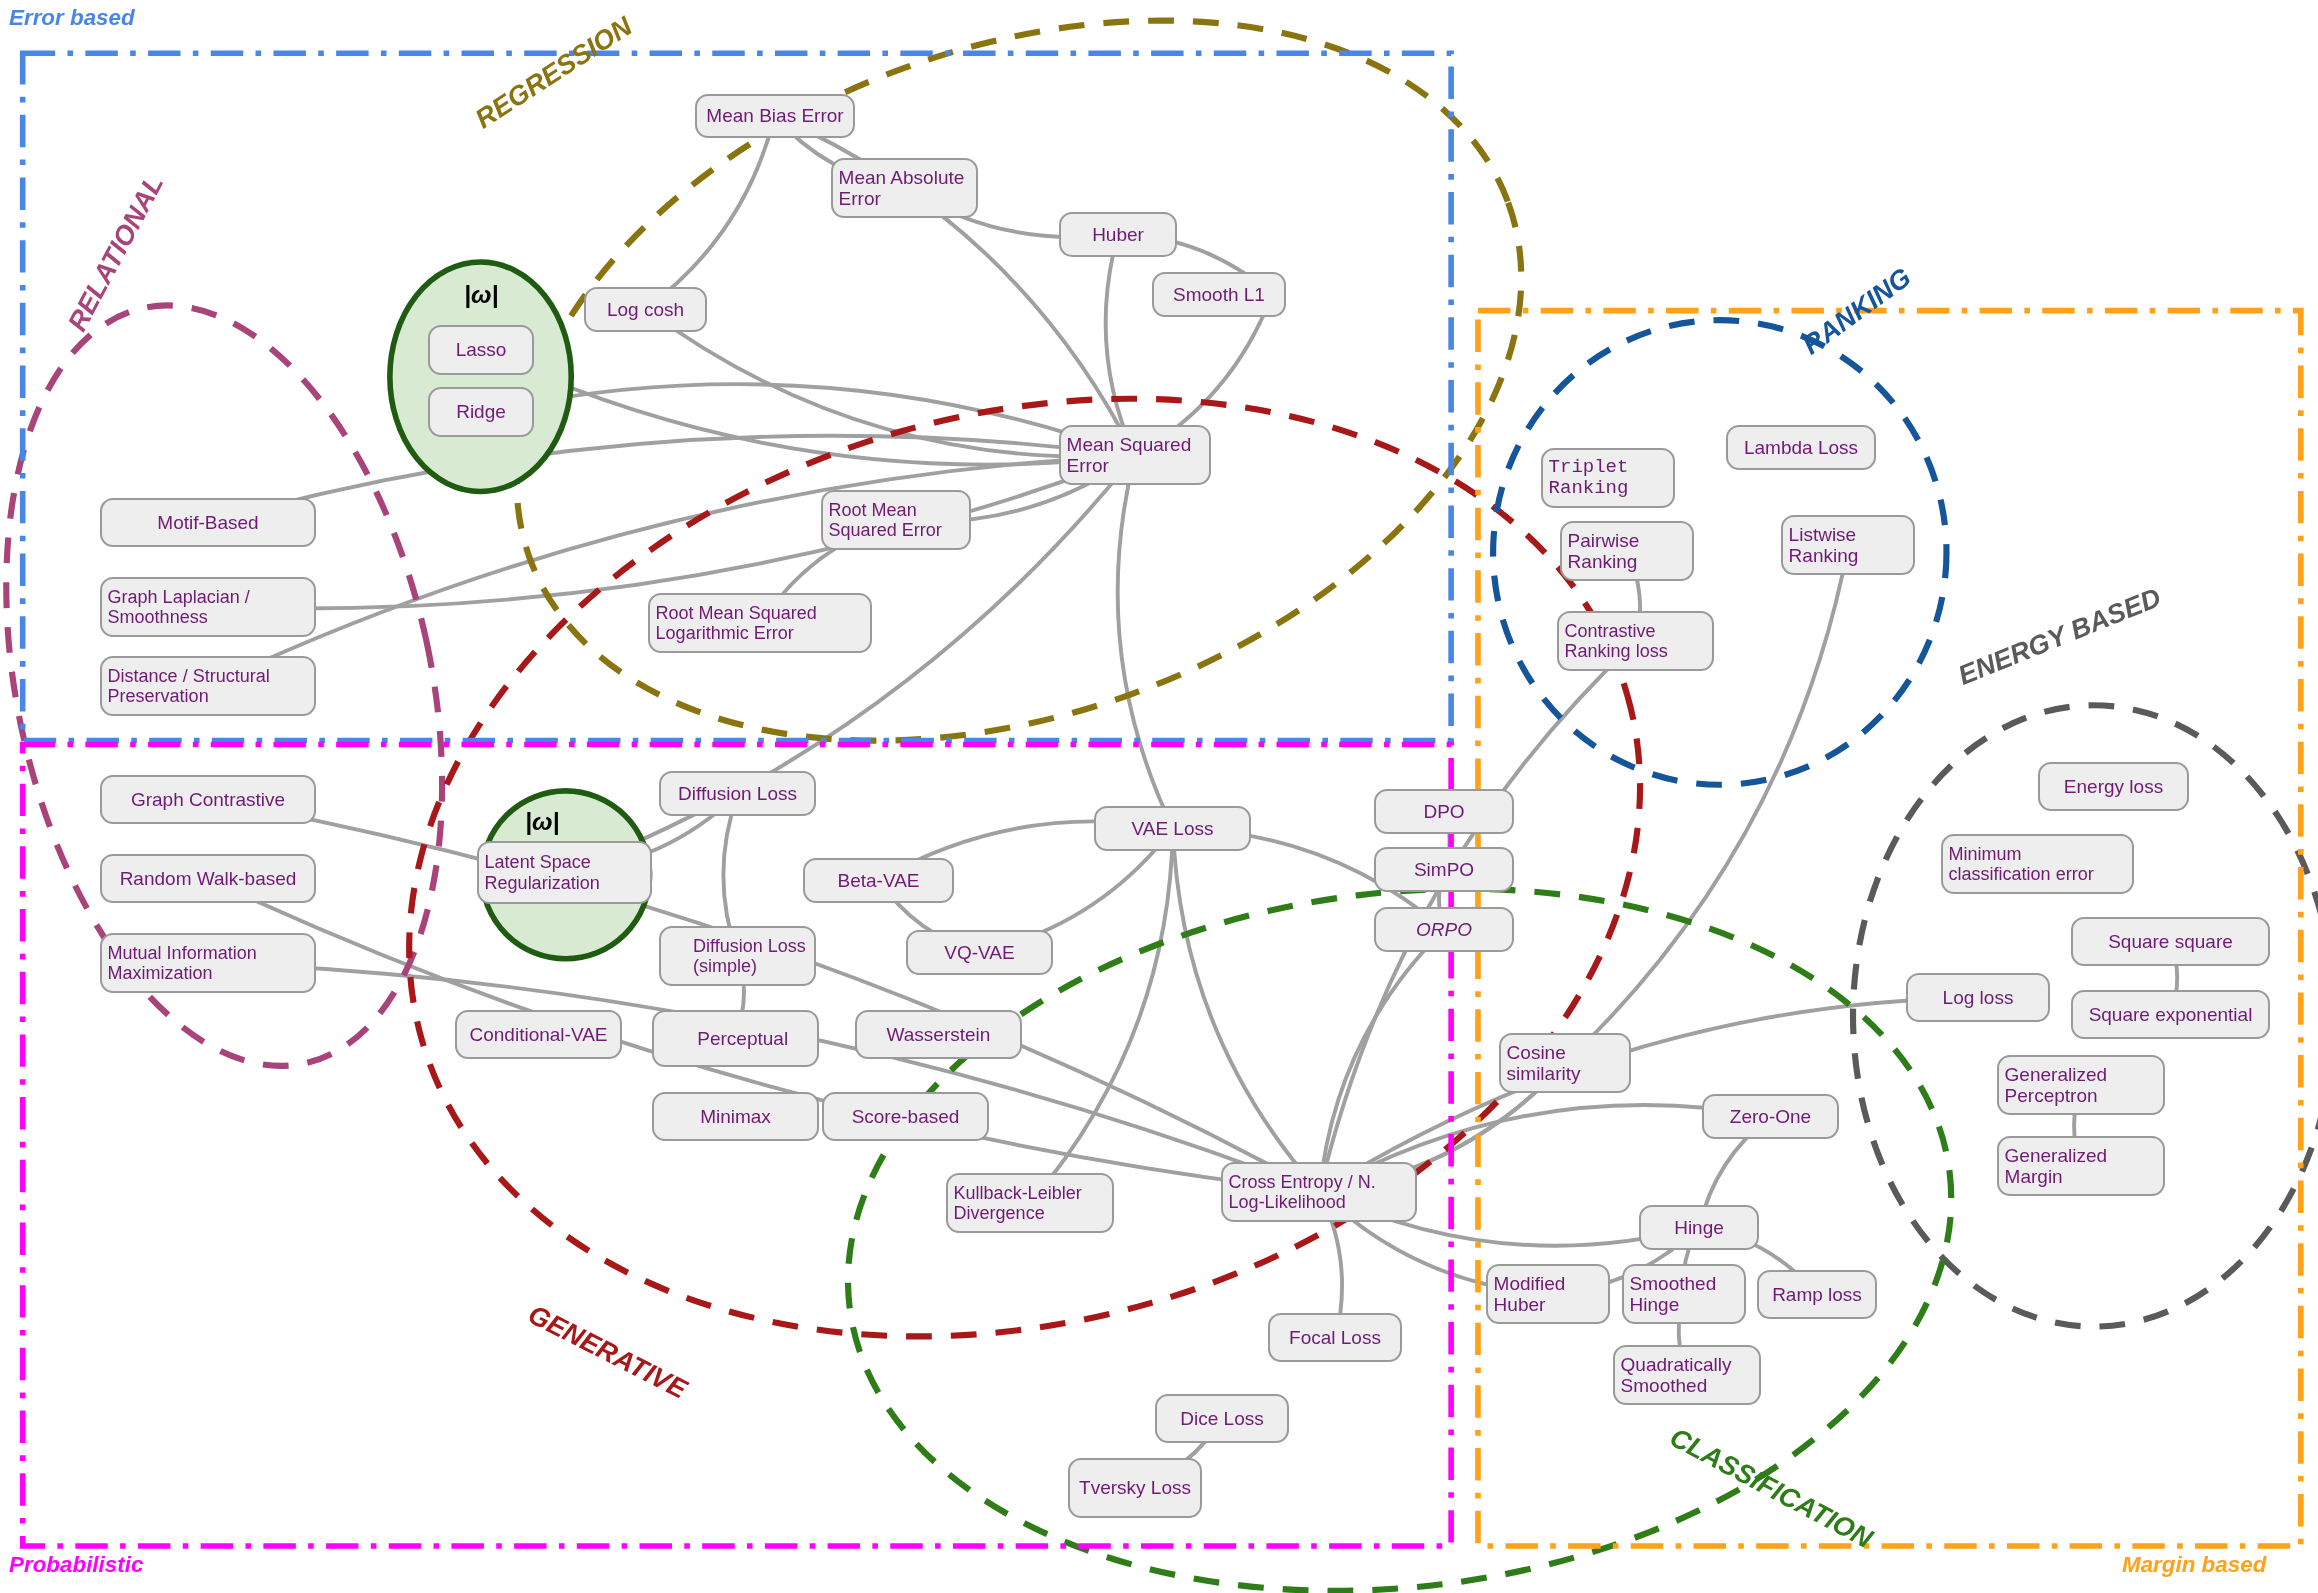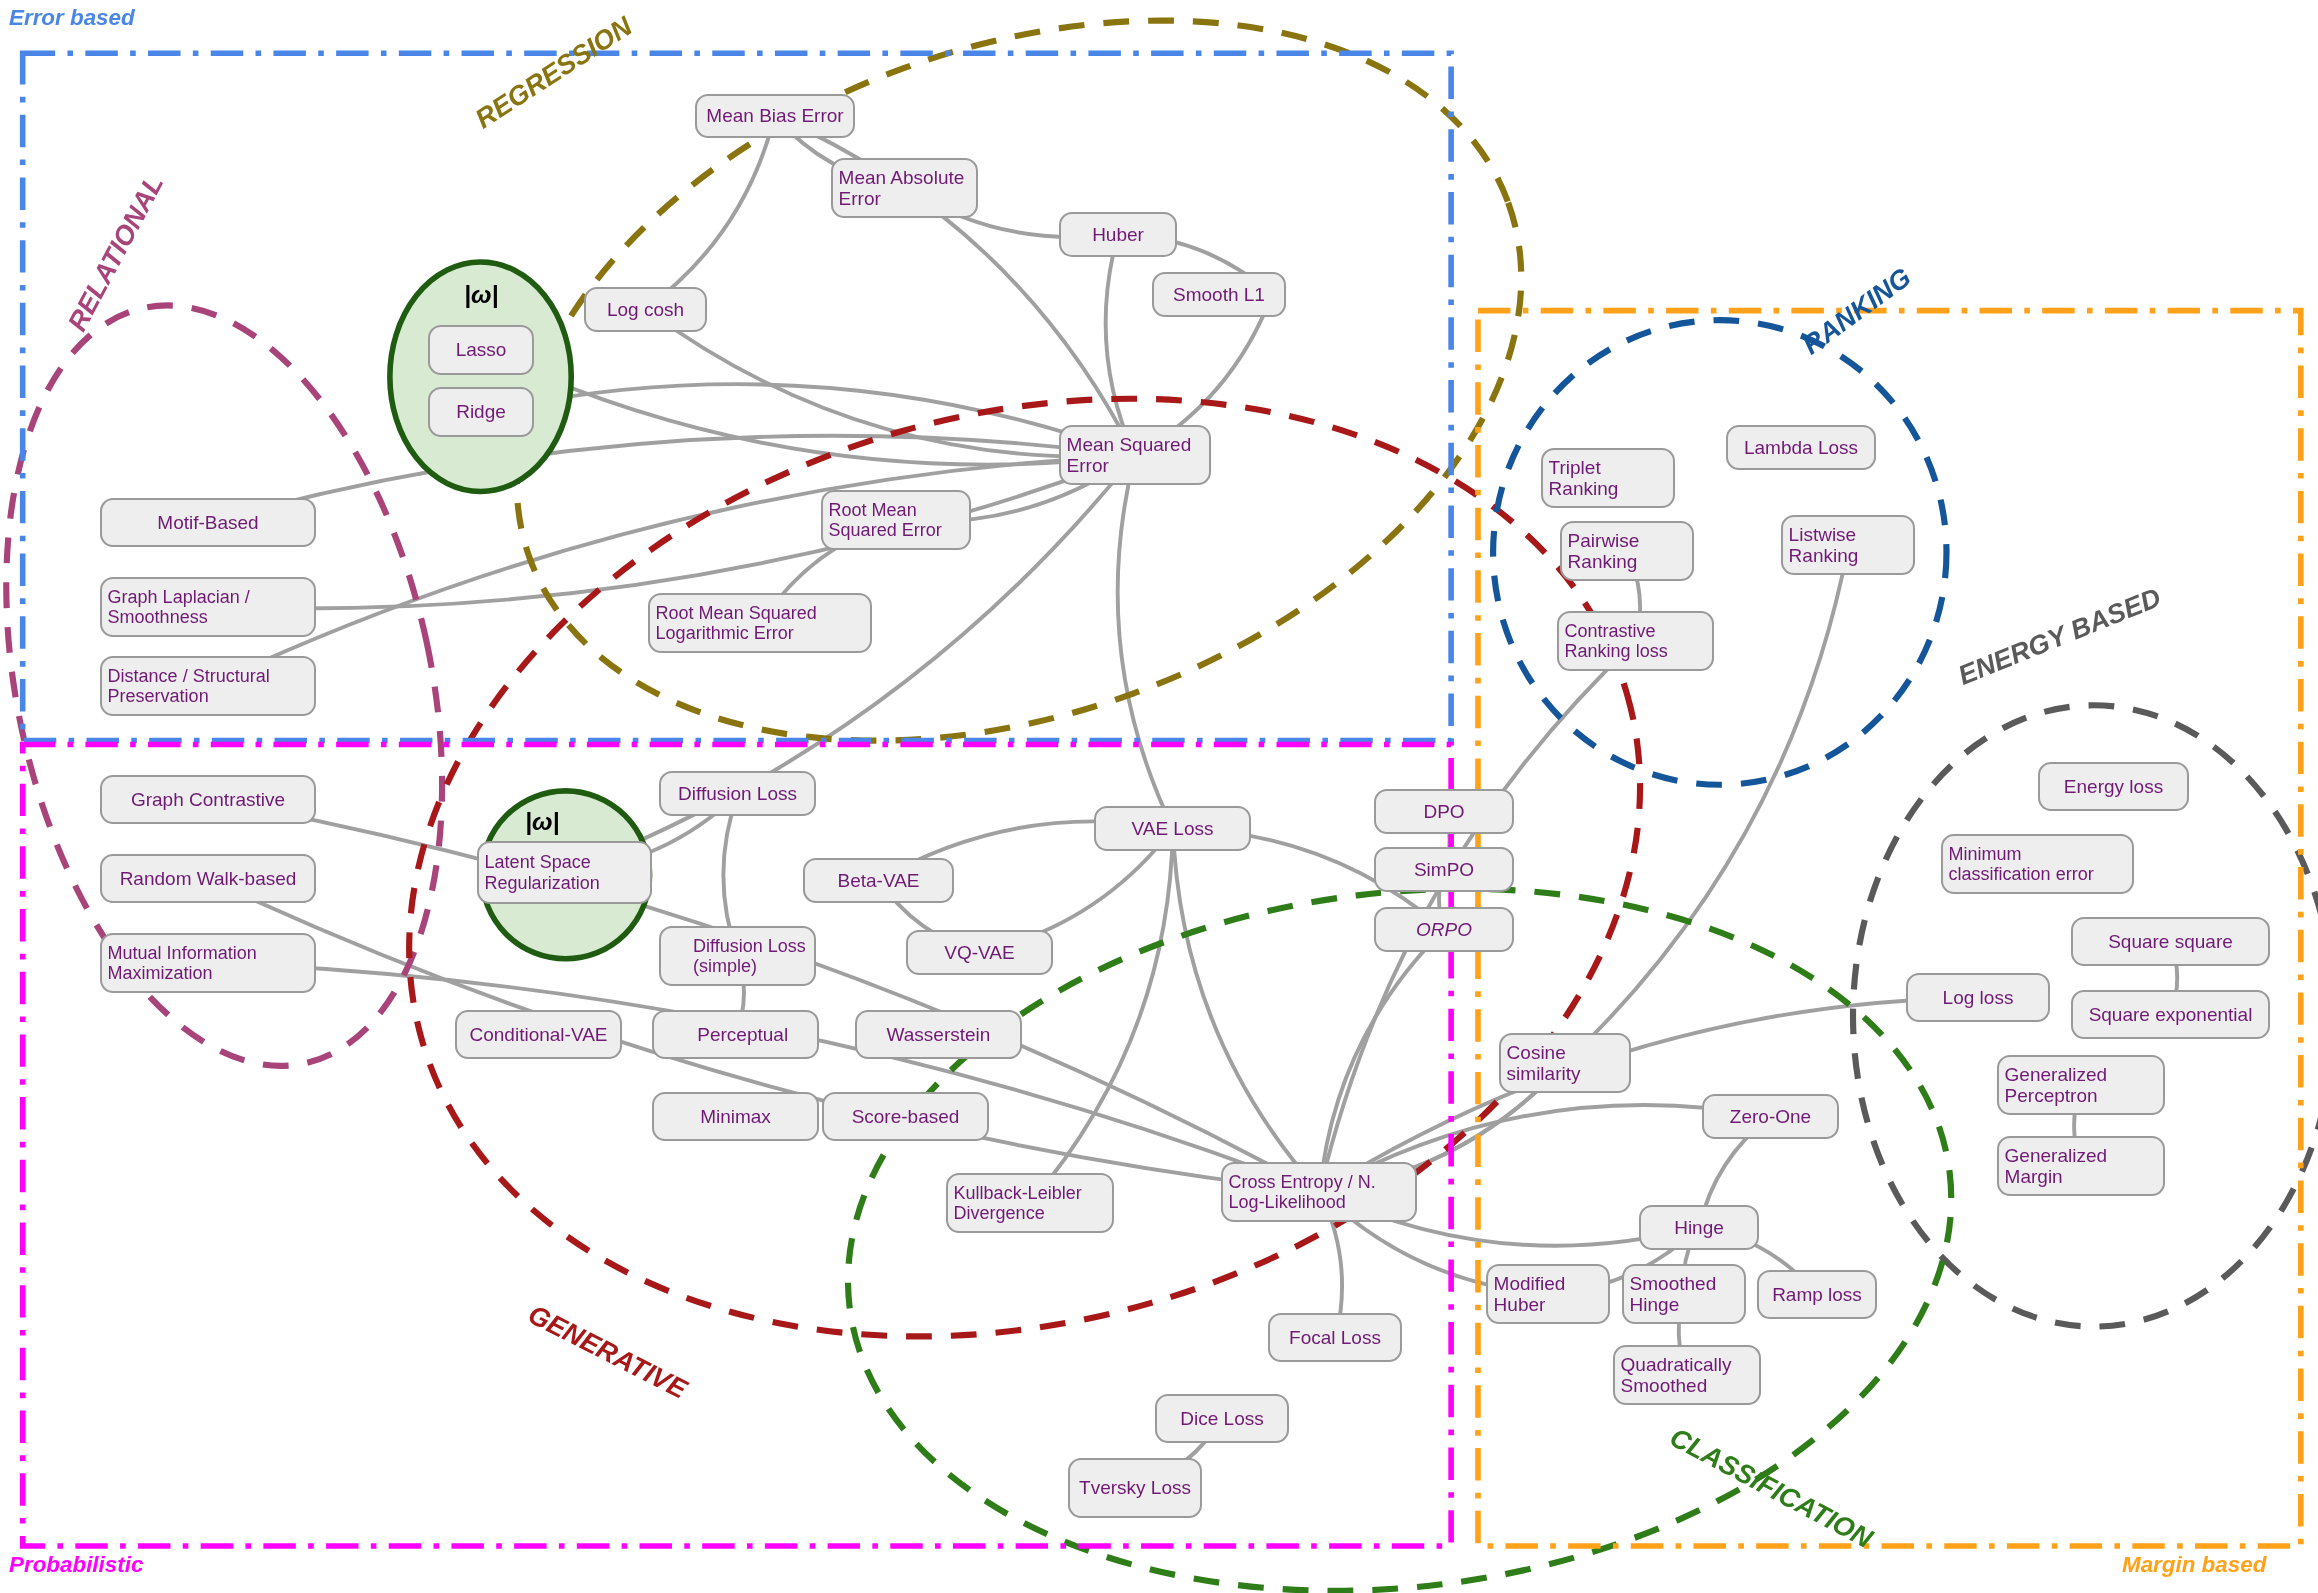--- a/index.html
+++ b/index.html
@@ -116,21 +116,21 @@
       <div class="node" style="left: 659px; top: 771px; width: 157px; height: 45px;">Diffusion Loss</div>
       <div class="node small" style="left: 477px; top: 841px; width: 175px; height: 63px;">Latent Space Regularization</div>
       <div class="node" style="left: 803px; top: 858px; width: 151px; height: 45px;">Beta-VAE</div>
       <div class="node" style="left: 1094px; top: 806px; width: 157px; height: 45px;">VAE Loss</div>
       <div class="node" style="left: 1374px; top: 789px; width: 140px; height: 45px;">DPO</div>
       <div class="node" style="left: 1374px; top: 847px; width: 140px; height: 45px;">SimPO</div>
       <div class="node" style="left: 1374px; top: 907px; width: 140px; height: 45px; font-style: italic;">ORPO</div>
       <div class="node small" style="left: 659px; top: 926px; width: 157px; height: 60px; padding-left: 32px;">Diffusion Loss (simple)</div>
       <div class="node" style="left: 906px; top: 930px; width: 147px; height: 45px;">VQ-VAE</div>
       <div class="node" style="left: 455px; top: 1010px; width: 167px; height: 49px;">Conditional-VAE</div>
-      <div class="node" style="left: 652px; top: 1010px; width: 167px; height: 49px; padding-left: 20px;">Perceptual</div>
+      <div class="node" style="left: 652px; top: 1010px; width: 167px; height: 57px; padding-left: 20px;">Perceptual</div>
       <div class="node" style="left: 855px; top: 1010px; width: 167px; height: 49px;">Wasserstein</div>
       <div class="node" style="left: 1499px; top: 1033px; width: 132px; height: 60px;">Cosine similarity</div>
       <div class="node" style="left: 652px; top: 1092px; width: 167px; height: 49px;">Minimax</div>
       <div class="node" style="left: 822px; top: 1092px; width: 167px; height: 49px;">Score-based</div>
       <div class="node" style="left: 1702px; top: 1094px; width: 137px; height: 45px;">Zero-One</div>
       <div class="node" style="left: 2038px; top: 762px; width: 151px; height: 49px;">Energy loss</div>
       <div class="node small" style="left: 1941px; top: 834px; width: 193px; height: 60px;">Minimum classification error</div>
       <div class="node" style="left: 2071px; top: 917px; width: 199px; height: 49px;">Square square</div>
       <div class="node" style="left: 1906px; top: 973px; width: 144px; height: 49px;">Log loss</div>
       <div class="node" style="left: 2071px; top: 990px; width: 199px; height: 49px;">Square exponential</div>
@@ -139,21 +139,21 @@
       <div class="node" style="left: 1639px; top: 1205px; width: 120px; height: 45px;">Hinge</div>
       <div class="node small" style="left: 1221px; top: 1162px; width: 196px; height: 60px;">Cross Entropy  / N. Log-Likelihood</div>
       <div class="node small" style="left: 946px; top: 1173px; width: 168px; height: 60px;">Kullback-Leibler Divergence</div>
       <div class="node" style="left: 1486px; top: 1264px; width: 124px; height: 60px;">Modified Huber</div>
       <div class="node" style="left: 1622px; top: 1264px; width: 124px; height: 60px;">Smoothed Hinge</div>
       <div class="node" style="left: 1757px; top: 1270px; width: 120px; height: 49px;">Ramp loss</div>
       <div class="node" style="left: 1613px; top: 1345px; width: 148px; height: 60px;">Quadratically Smoothed</div>
       <div class="node" style="left: 1268px; top: 1313px; width: 134px; height: 49px;">Focal Loss</div>
       <div class="node" style="left: 1155px; top: 1394px; width: 134px; height: 49px;">Dice Loss</div>
       <div class="node" style="left: 1068px; top: 1458px; width: 134px; height: 60px;">Tversky Loss</div>
-      <div class="node" style="left: 1541px; top: 448px; width: 134px; height: 60px;">Triplet Ranking</div>
+      <div class="node" style="left: 1541px; top: 448px; width: 134px; height: 60px; font-family: Liberation Mono, monospace;">Triplet Ranking</div>
       <div class="node" style="left: 1726px; top: 425px; width: 150px; height: 45px;">Lambda Loss</div>
       <div class="node" style="left: 1560px; top: 521px; width: 134px; height: 60px;">Pairwise Ranking</div>
       <div class="node" style="left: 1781px; top: 515px; width: 134px; height: 60px;">Listwise Ranking</div>
       <div class="node small" style="left: 1557px; top: 611px; width: 157px; height: 60px;">Contrastive Ranking loss</div>
     </div>
   <div id="labels-host">
       <div class="boundary-label" style="left: 9px; top: 4.5px; color: rgb(74, 134, 232);">Error based</div>
       <div class="boundary-label" style="left: 9px; top: 1552px; color: rgb(255, 0, 255);">Probabilistic</div>
       <div class="boundary-label" style="left: 2122px; top: 1552px; color: rgb(255, 161, 25);">Margin based</div>
       <div class="cluster-label" style="left: 470px; top: 109px; color: rgb(138, 116, 16); transform: rotate(-33deg); transform-origin: left top;">REGRESSION</div>

